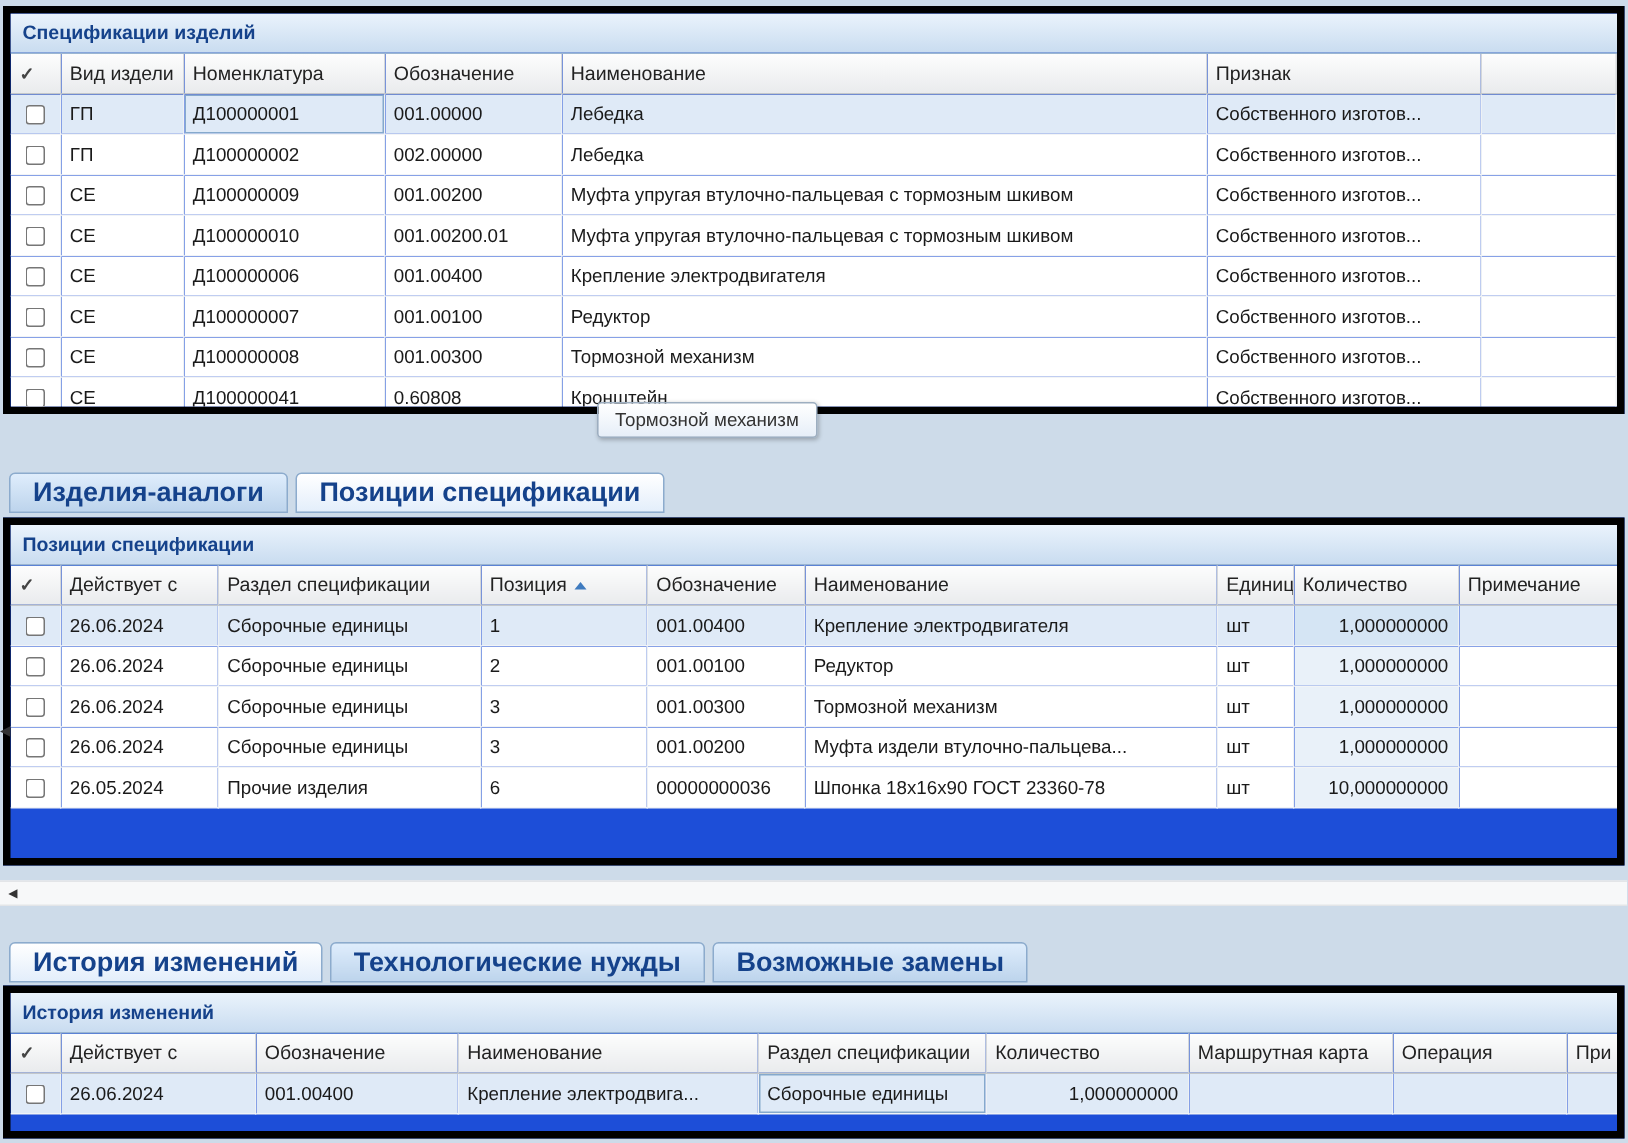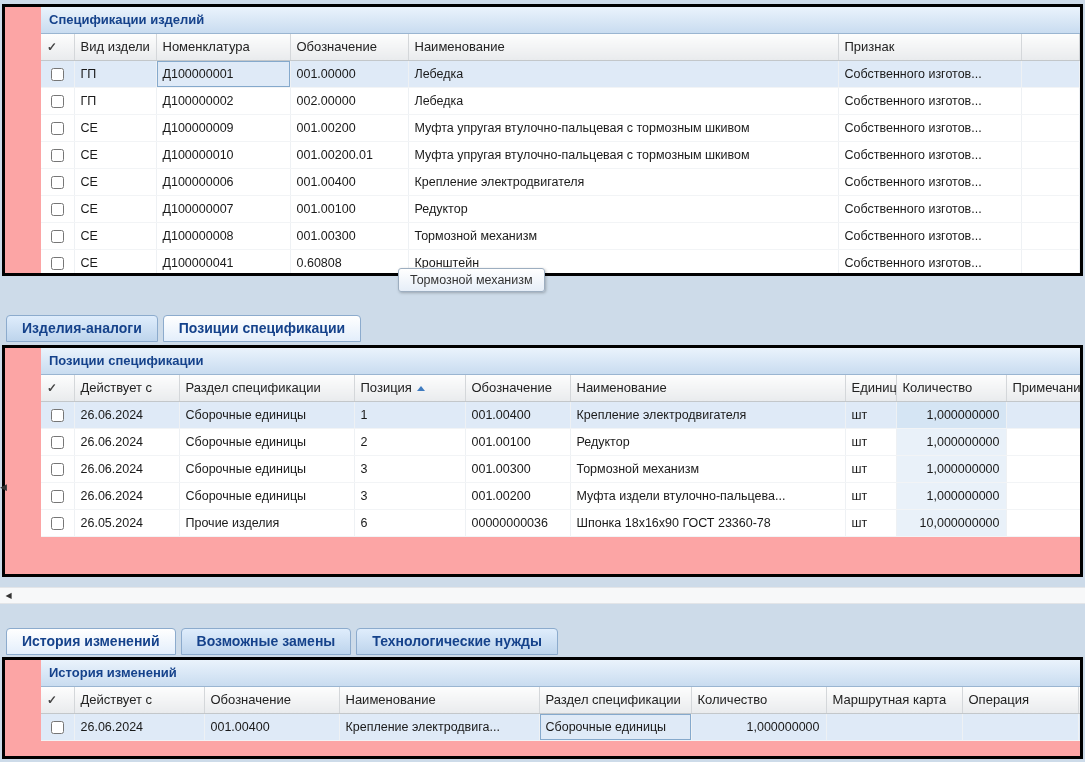--- a/index.html
+++ b/index.html
@@ -1,20 +1,20 @@
 <!DOCTYPE html>
 <html><head>
 <meta charset="utf-8">
 <style>
   * { box-sizing: border-box; margin: 0; padding: 0; }
   html, body { background: #cddbe9; }
   body { font-family: "Liberation Sans", sans-serif; }
   #app { position: relative; width: 1085px; height: 762px; background: #cddbe9; overflow: hidden; }
 
-  .panel { position: absolute; background: #fca5a5; border: 3px solid #000000; overflow: hidden; padding-left: 36px; }
+  .panel { position: absolute; background: #1d4ed8; border: 5px solid #000000; overflow: hidden; }
   .panel-title {
     height: 27px; line-height: 26px; padding: 0 8px;
     font-size: 13px; font-weight: bold; color: #15428b;
     background: linear-gradient(#eaf3fc, #c9dcf0);
     border-bottom: 1px solid #9ab5d1;
     white-space: nowrap; overflow: hidden;
   }
 
   table.grid { border-collapse: collapse; table-layout: fixed; width: 100%; }
   .grid th {
@@ -69,21 +69,21 @@
   #grid-history th:nth-child(5){width:152px}
   #grid-history th:nth-child(6){width:135px}
   #grid-history th:nth-child(7){width:136px}
   #grid-history th:nth-child(8){width:116px}
   #grid-history th:nth-child(9){width:46px}
   #grid-history td:nth-child(6){text-align:right;}
 
   .tabstrip { position: absolute; display: flex; gap: 5px; height: 27px; }
   .tab {
     height: 27px; line-height: 25px; padding: 0 15px;
-    font-size: 14px; font-weight: bold; color: #15428b;
+    font-size: 18px; font-weight: bold; color: #15428b;
     background: linear-gradient(#dfedfc, #bdd4ec);
     border: 1px solid #8cabcd; border-radius: 4px 4px 0 0;
     white-space: nowrap; cursor: default;
   }
   .tab.active { background: linear-gradient(#ffffff, #e3eefb); }
 
   .tooltip {
     position: absolute; left: 398px; top: 268px; z-index: 50;
     padding: 4px 11px; font-size: 12.5px; color: #333;
     background: linear-gradient(#ffffff, #e6eef8);
@@ -302,22 +302,22 @@
   </div>
 
   <div class="collapse-handle">◀</div>
 
   <div class="hscroll">
     <div class="scroll-btn">◀</div>
   </div>
 
   <div class="tabstrip" id="tabs-bottom">
       <div class="tab active">История изменений</div>
+      <div class="tab">Технологические нужды</div>
       <div class="tab">Возможные замены</div>
-      <div class="tab">Технологические нужды</div>
     </div>
 
   <div class="panel" id="panel-history">
     <div class="panel-title">История изменений</div>
     <div id="grid-history">
         <table class="grid">
           <thead>
             <tr>
               <th class="check-col">✓</th>
               <th><span>Действует с</span></th>

